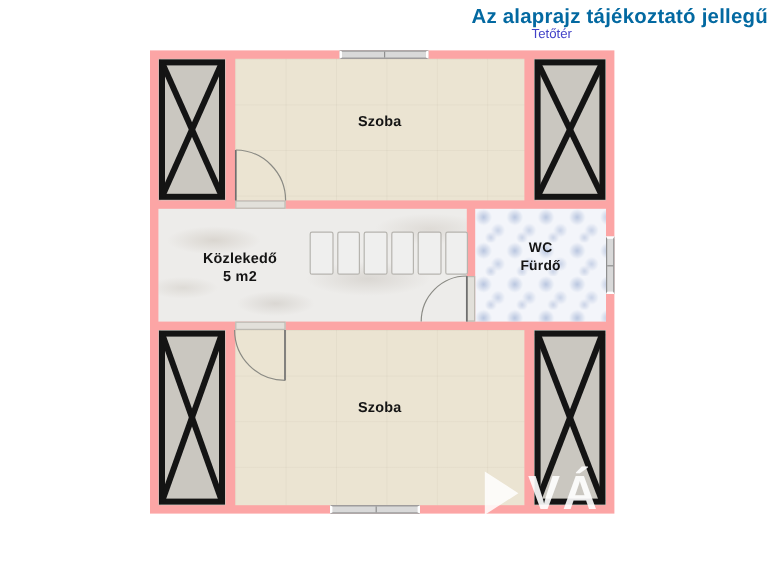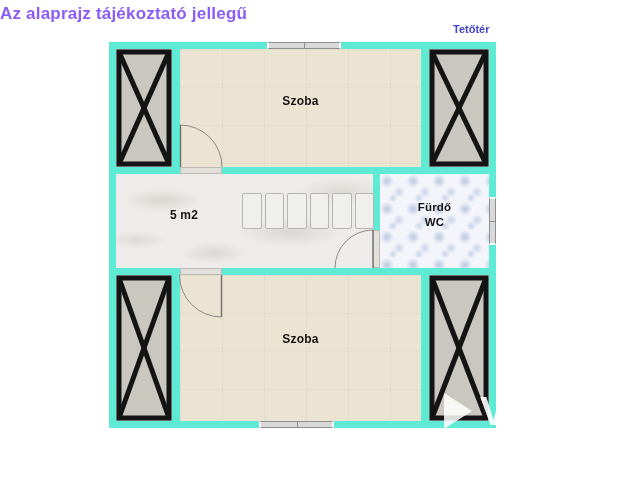--- a/index.html
+++ b/index.html
@@ -1,29 +1,29 @@
 <!DOCTYPE html>
 <html><head>
 <meta charset="utf-8">
 <style>
   html,body{margin:0;padding:0;}
   body{
     width:640px;height:480px;position:relative;background:#ffffff;
     font-family:"Liberation Sans","DejaVu Sans",sans-serif;overflow:hidden;
   }
   .title{
-    position:absolute;left:0;top:4px;width:640px;text-align:left;
-    font-size:17px;font-weight:bold;color:#8b5cf6;letter-spacing:.2px;
+    position:absolute;left:0;top:4px;width:640px;text-align:right;
+    font-size:17px;font-weight:bold;color:#0369a1;letter-spacing:.2px;
   }
   .floor-label{
-    position:absolute;left:453px;top:23px;
-    font-size:11px;font-weight:bold;color:#4343c8;
+    position:absolute;left:443px;top:23px;
+    font-size:11px;font-weight:normal;color:#4343c8;
   }
   
-  .plan{position:absolute;left:109px;top:42px;width:387px;height:386px;background:#5eead4;}
+  .plan{position:absolute;left:125px;top:42px;width:387px;height:386px;background:#fca5a5;}
   .cell{position:absolute;}
   .floor-beige{
     background-color:#ebe4d2;
     background-image:
       linear-gradient(rgba(120,110,90,.06) 1px, transparent 1px),
       linear-gradient(90deg, rgba(120,110,90,.06) 1px, transparent 1px);
     background-size:42px 38px;
   }
   .floor-marble{
     background-color:#edecea;
@@ -66,21 +66,20 @@
   .window.v::after{content:"";position:absolute;top:50%;left:0;right:0;height:1px;background:#8f8f8f;}
   
   .stairs{position:absolute;left:133px;top:151px;width:132px;height:36px;display:flex;gap:3px;}
   .tread{flex:1;background:#efefee;border:1px solid #b6b4af;border-radius:2px;}
   
   .doors-overlay{position:absolute;left:0;top:0;width:387px;height:386px;pointer-events:none;}
   
   .watermark{
     position:absolute;left:404px;top:391px;display:flex;align-items:center;z-index:9;
     color:rgba(255,255,255,.9);
-    margin-left:40px;
   }
   .wm-tri{
     width:0;height:0;border-left:28px solid rgba(255,255,255,.85);
     border-top:18px solid transparent;border-bottom:18px solid transparent;margin-right:8px;
   }
   .wm-text{font-size:40px;font-weight:bold;letter-spacing:2px;line-height:40px;}
 </style>
 </head>
 <body>
 
@@ -150,25 +149,26 @@
     <path d="M70.5,233 A42,42 0 0 0 112.5,275" fill="none" stroke="#8a8a84" stroke-width="1"></path>
 
     <line x1="264" y1="188" x2="264" y2="226" stroke="#6f6f6f" stroke-width="1.4"></line>
     <path d="M264,188 A38,38 0 0 0 226,226" fill="none" stroke="#8a8a84" stroke-width="1"></path>
   </svg>
 
   <div class="room-label lbl-top">
     <div>Szoba</div>
   </div>
   <div class="room-label lbl-hall">
+    <div>Közlekedő</div>
     <div>5 m2</div>
   </div>
   <div class="room-label lbl-bath">
+    <div>WC</div>
     <div>Fürdő</div>
-    <div>WC</div>
   </div>
   <div class="room-label lbl-bottom">
     <div>Szoba</div>
   </div>
 </div>
 
 <div class="watermark">
   <div class="wm-tri"></div>
   <div class="wm-text">VÁ</div>
 </div>

